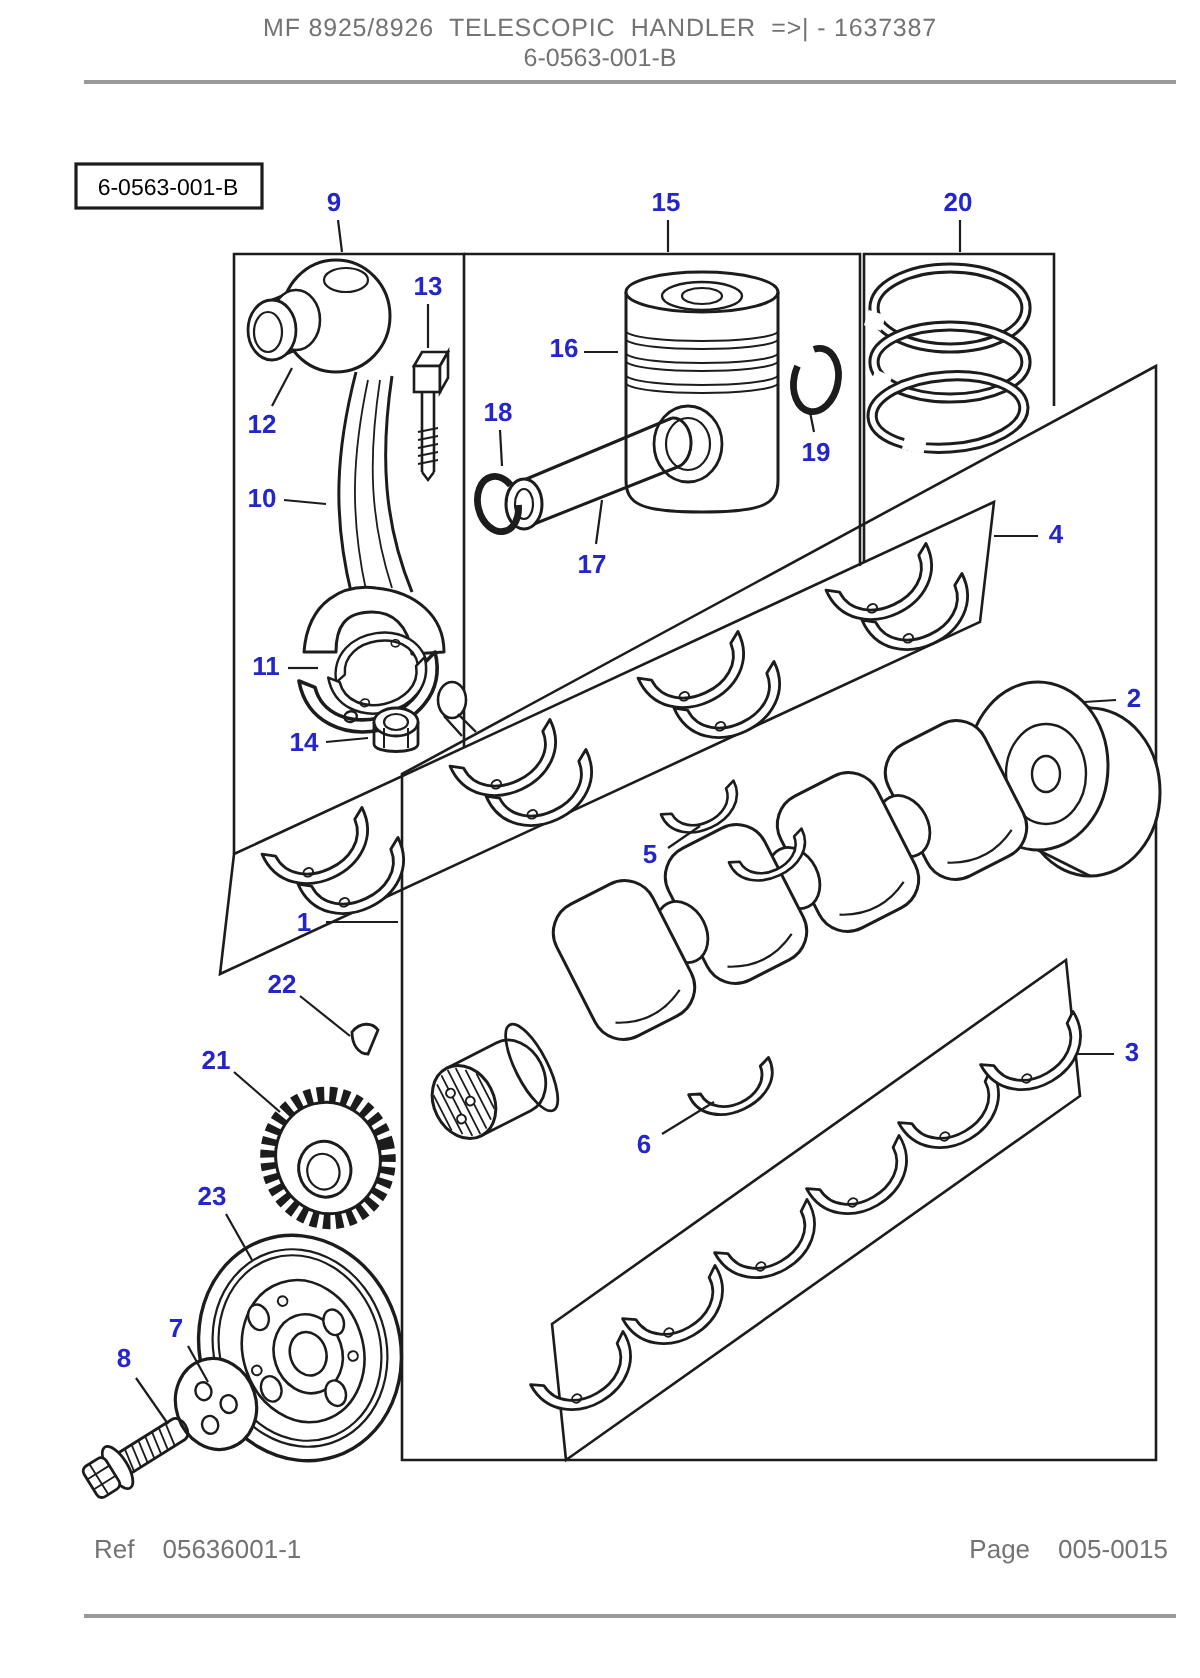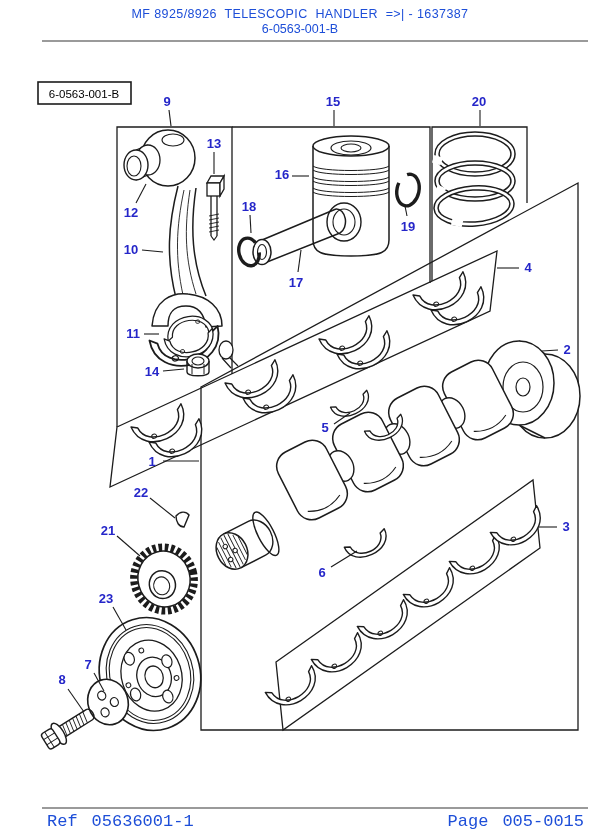--- a/index.html
+++ b/index.html
@@ -1,24 +1,24 @@
 <!DOCTYPE html>
 <html><head>
 <meta charset="utf-8">
 <style>
   html,body{margin:0;padding:0;background:#fff;}
   .page{position:relative;width:600px;height:839px;background:#fff;overflow:hidden;
-        font-family:"Liberation Sans",sans-serif;color:#1d4ed8;}
+        font-family:"Liberation Sans",sans-serif;color:#737373;}
   .hdr1{position:absolute;top:7px;left:0;width:100%;text-align:center;
         font-size:12.5px;letter-spacing:.4px;white-space:pre;}
   .hdr2{position:absolute;top:22px;left:0;width:100%;text-align:center;font-size:12.5px;}
   .rule{position:absolute;left:42px;width:546px;height:2px;background:#9a9a9a;}
   .rule.top{top:40px;}
   .rule.bot{top:807px;}
-  .foot{position:absolute;top:812px;font-size:17px;font-family:Liberation Mono, monospace;}
+  .foot{position:absolute;top:767px;font-size:13px;}
   .foot.left{left:47px;}
   .foot.right{right:16px;text-align:center;}
   .foot .lab{margin-right:14px;}
   svg text.callout{font-family:"Liberation Sans",sans-serif;font-size:13px;font-weight:bold;}
   svg{position:absolute;top:0;left:0;}
 </style>
 </head>
 <body>
 
 <div class="page">

